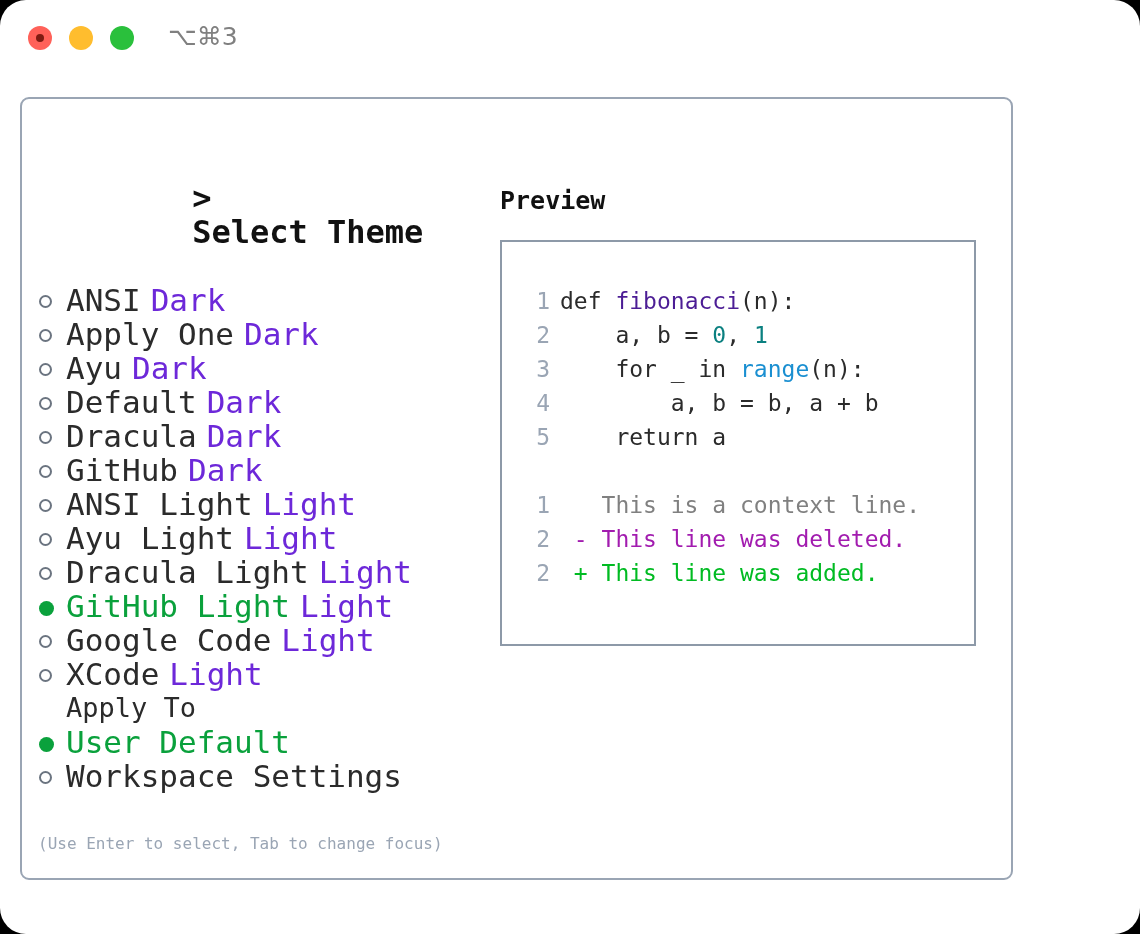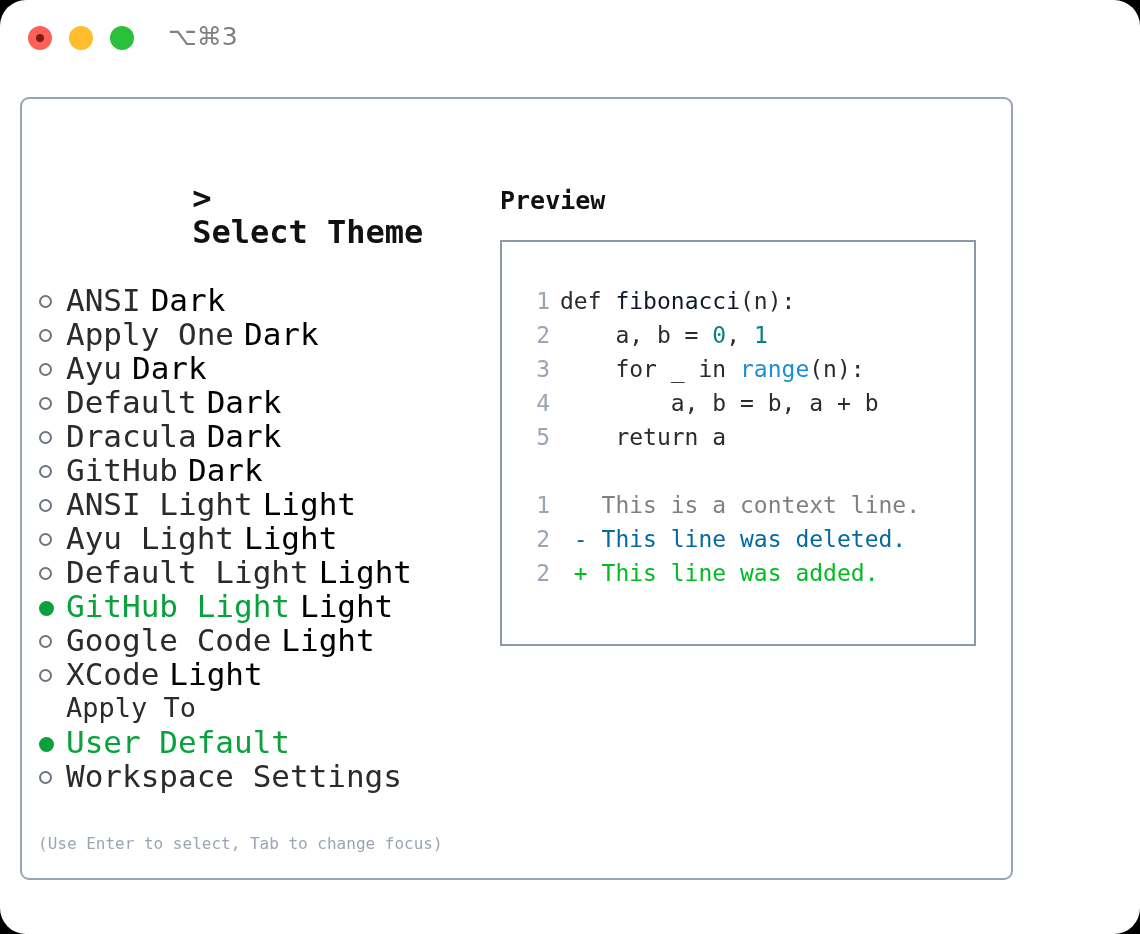--- a/index.html
+++ b/index.html
@@ -135,21 +135,21 @@
     left: 1px;
     top: -16px;
     width: 15px;
     height: 15px;
     background: #0aa13c;
     border-radius: 50%;
     box-sizing: border-box;
   }
   .row-label { color: #2b2b2b; }
   .row-label.selected { color: #0aa13c; }
-  .row-suffix { color: #000000; padding-left: 10px; }
+  .row-suffix { color: #6d28d9; padding-left: 10px; }
 
   .apply-title {
     font-size: 27px;
     color: #2b2b2b;
     line-height: 34px;
     padding-left: 28px;
     white-space: pre;
   }
 
   .spacer-sm { height: 34px; }
@@ -187,26 +187,26 @@
   }
   .ln {
     color: #9aa5b4;
     width: 28px;
     flex: 0 0 28px;
     text-align: right;
     padding-right: 10px;
   }
   .code-text { color: #2b2b2b; }
   .tok-def   { color: #2b2b2b; }
-  .tok-fn    { color: #0f172a; }
+  .tok-fn    { color: #4c1d95; }
   .tok-num   { color: #0b8080; }
   .tok-builtin { color: #1a8fd1; }
   .diff-gap  { height: 34px; }
   .diff-ctx  { color: #808080; }
-  .diff-del  { color: #0369a1; }
+  .diff-del  { color: #a21caf; }
   .diff-add  { color: #00bb22; }
 </style>
 </head>
 <body>
 
 <div class="window">
 
   <div class="titlebar">
     <div class="lights">
       <div class="light light-close"></div>
@@ -225,21 +225,21 @@
       </div>
       <div id="theme-list">
           <div class="row"><span class="marker marker-dot-empty"></span><span class="row-label">ANSI</span><span class="row-suffix">Dark</span></div>
           <div class="row"><span class="marker marker-dot-empty"></span><span class="row-label">Apply One</span><span class="row-suffix">Dark</span></div>
           <div class="row"><span class="marker marker-dot-empty"></span><span class="row-label">Ayu</span><span class="row-suffix">Dark</span></div>
           <div class="row"><span class="marker marker-dot-empty"></span><span class="row-label">Default</span><span class="row-suffix">Dark</span></div>
           <div class="row"><span class="marker marker-dot-empty"></span><span class="row-label">Dracula</span><span class="row-suffix">Dark</span></div>
           <div class="row"><span class="marker marker-dot-empty"></span><span class="row-label">GitHub</span><span class="row-suffix">Dark</span></div>
           <div class="row"><span class="marker marker-dot-empty"></span><span class="row-label">ANSI Light</span><span class="row-suffix">Light</span></div>
           <div class="row"><span class="marker marker-dot-empty"></span><span class="row-label">Ayu Light</span><span class="row-suffix">Light</span></div>
-          <div class="row"><span class="marker marker-dot-empty"></span><span class="row-label">Default Light</span><span class="row-suffix">Light</span></div>
+          <div class="row"><span class="marker marker-dot-empty"></span><span class="row-label">Dracula Light</span><span class="row-suffix">Light</span></div>
           <div class="row"><span class="marker marker-dot-filled"></span><span class="row-label selected">GitHub Light</span><span class="row-suffix">Light</span></div>
           <div class="row"><span class="marker marker-dot-empty"></span><span class="row-label">Google Code</span><span class="row-suffix">Light</span></div>
           <div class="row"><span class="marker marker-dot-empty"></span><span class="row-label">XCode</span><span class="row-suffix">Light</span></div>
         </div>
 
       <div class="apply-title">Apply To</div>
       <div id="apply-list">
           <div class="row"><span class="marker marker-dot-filled"></span><span class="row-label selected">User Default</span></div>
           <div class="row"><span class="marker marker-dot-empty"></span><span class="row-label">Workspace Settings</span></div>
         </div>

